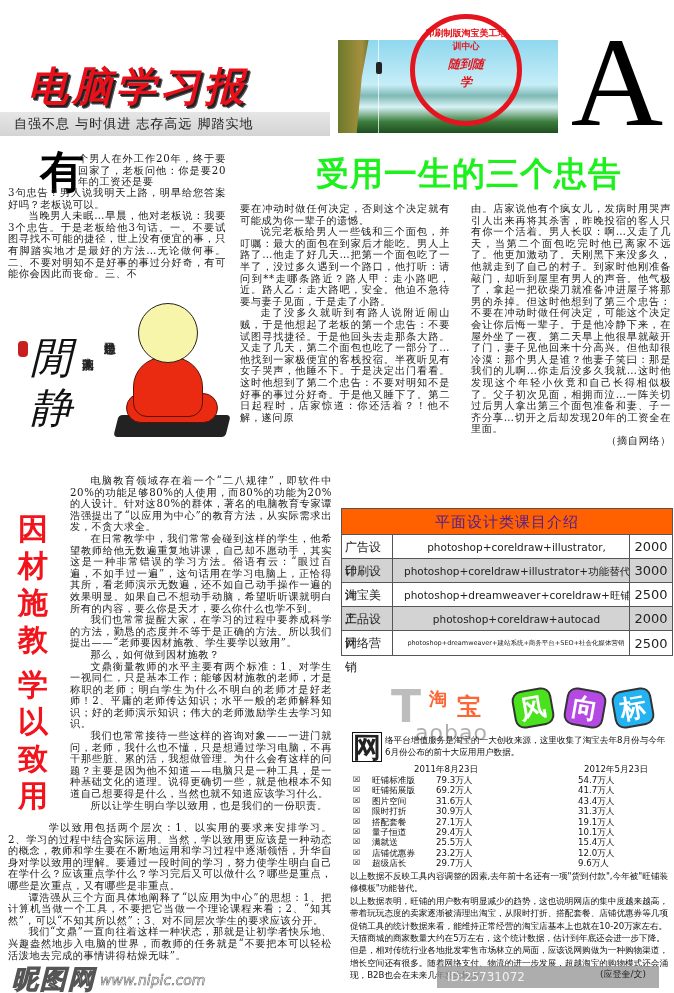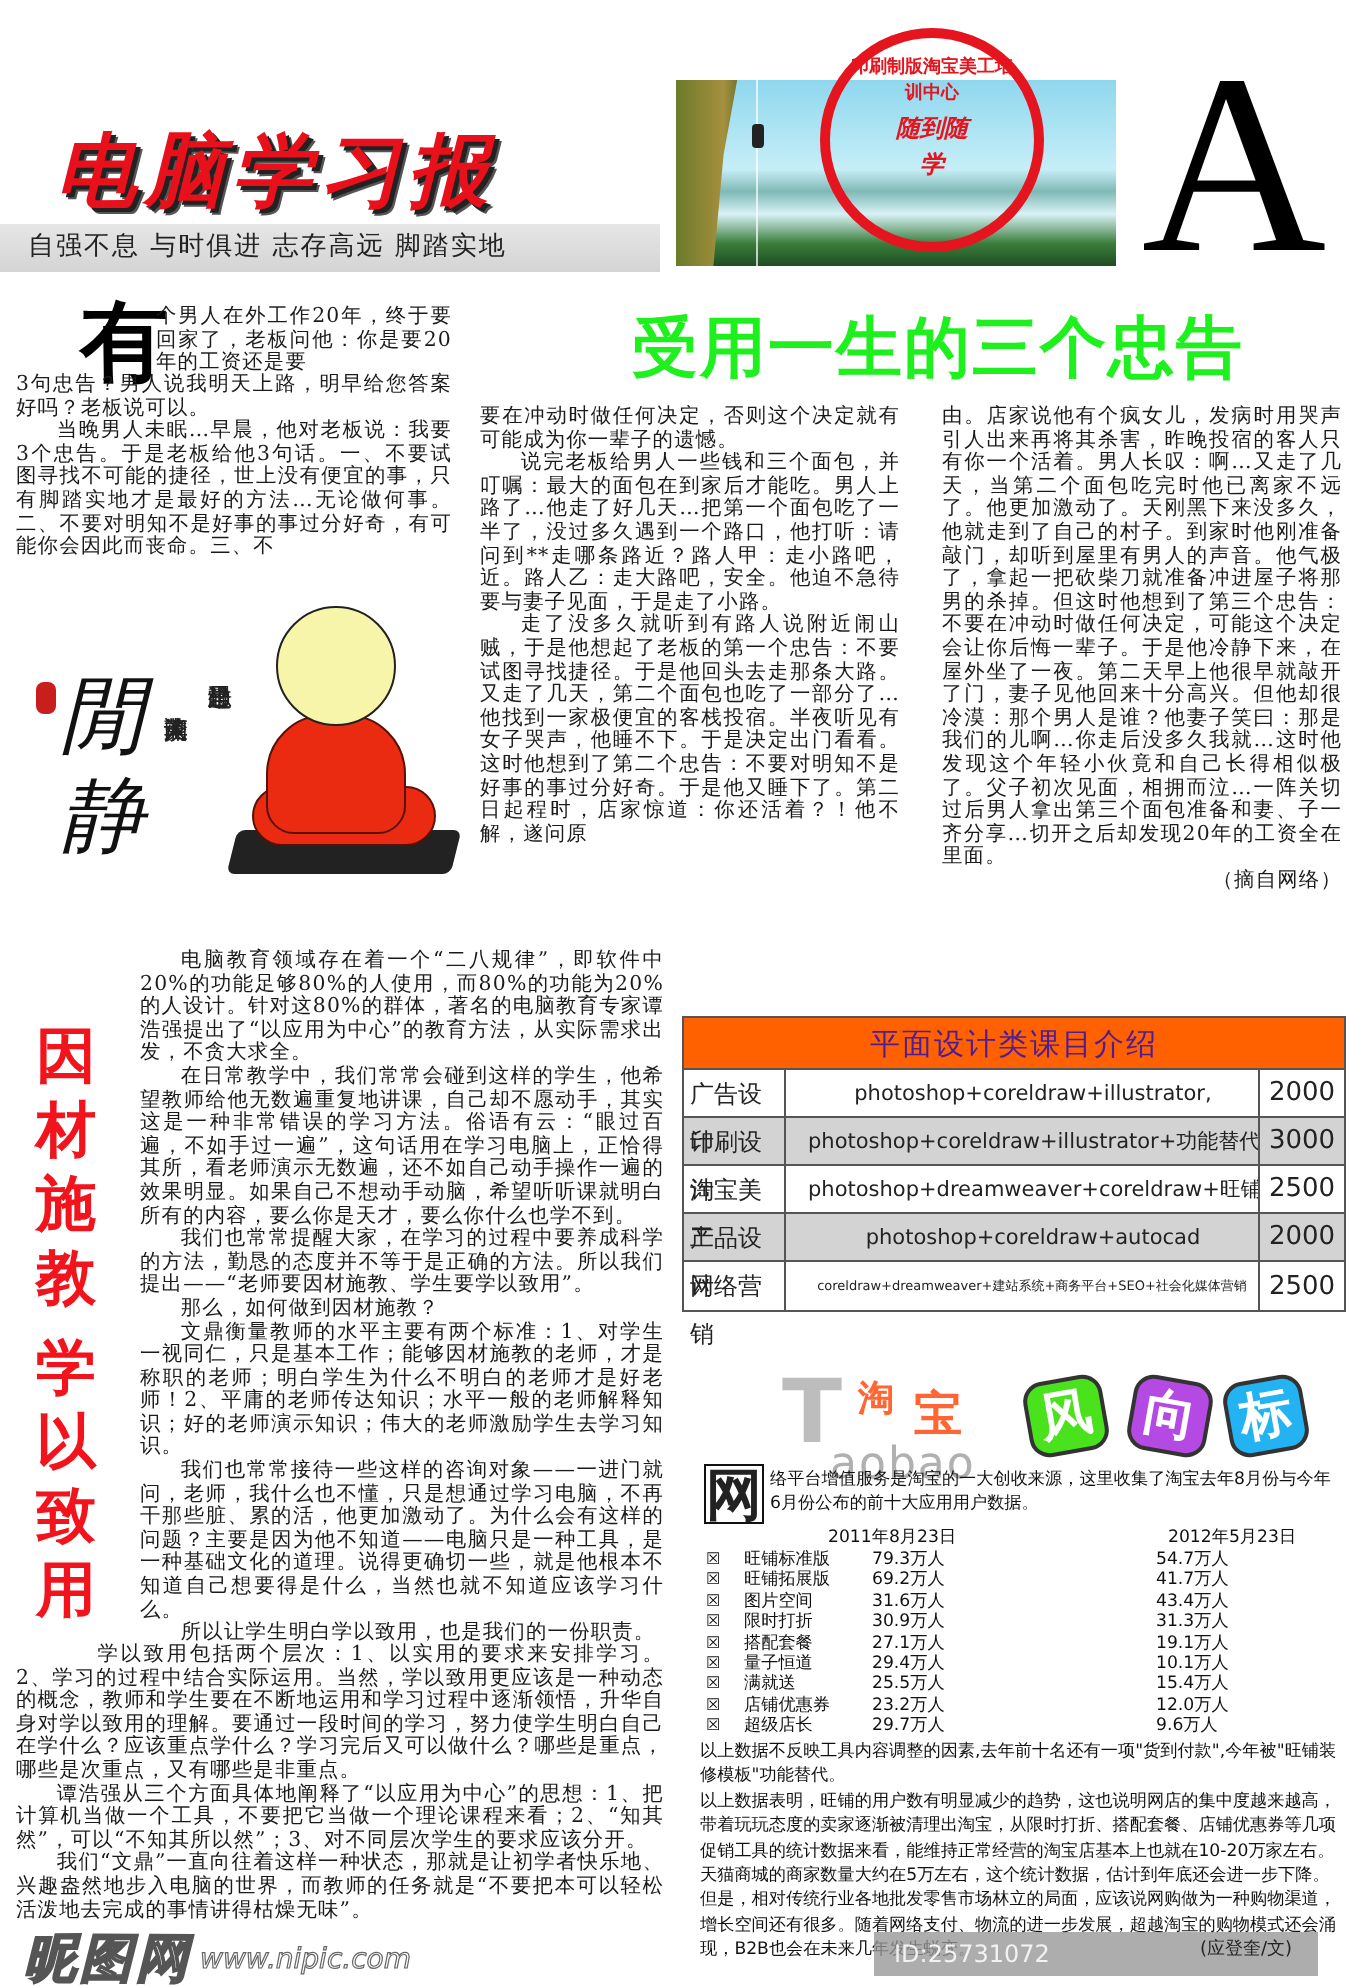--- a/index.html
+++ b/index.html
@@ -139,21 +139,21 @@
   <span>因材施教</span>
   <span class="gap"></span>
   <span>学以致用</span>
 </div>
 <div class="abs txt a2-body">
   <p class="ind">电脑教育领域存在着一个“二八规律”，即软件中20%的功能足够80%的人使用，而80%的功能为20%的人设计。针对这80%的群体，著名的电脑教育专家谭浩强提出了“以应用为中心”的教育方法，从实际需求出发，不贪大求全。</p>
   <p class="ind">在日常教学中，我们常常会碰到这样的学生，他希望教师给他无数遍重复地讲课，自己却不愿动手，其实这是一种非常错误的学习方法。俗语有云：“眼过百遍，不如手过一遍”，这句话用在学习电脑上，正恰得其所，看老师演示无数遍，还不如自己动手操作一遍的效果明显。如果自己不想动手动脑，希望听听课就明白所有的内容，要么你是天才，要么你什么也学不到。</p>
   <p class="ind">我们也常常提醒大家，在学习的过程中要养成科学的方法，勤恳的态度并不等于是正确的方法。所以我们提出——“老师要因材施教、学生要学以致用”。</p>
   <p class="ind">那么，如何做到因材施教？</p>
   <p class="ind">文鼎衡量教师的水平主要有两个标准：1、对学生一视同仁，只是基本工作；能够因材施教的老师，才是称职的老师；明白学生为什么不明白的老师才是好老师！2、平庸的老师传达知识；水平一般的老师解释知识；好的老师演示知识；伟大的老师激励学生去学习知识。</p>
-  <p class="ind">我们也常常接待一些这样的咨询对象——一进门就问，老师，我什么也不懂，只是想通过学习电脑，不再干那些脏、累的活，他更加激动了。为什么会有这样的问题？主要是因为他不知道——电脑只是一种工具，是一种基础文化的道理。说得更确切一些，就是他根本不知道自己想要得是什么，当然也就不知道应该学习什么。</p>
+  <p class="ind">我们也常常接待一些这样的咨询对象——一进门就问，老师，我什么也不懂，只是想通过学习电脑，不再干那些脏、累的活，我想做管理。为什么会有这样的问题？主要是因为他不知道——电脑只是一种工具，是一种基础文化的道理。说得更确切一些，就是他根本不知道自己想要得是什么，当然也就不知道应该学习什么。</p>
   <p class="ind">所以让学生明白学以致用，也是我们的一份职责。</p>
 </div>
 <div class="abs txt a2-body-wide">
   <p class="ind4">学以致用包括两个层次：1、以实用的要求来安排学习。2、学习的过程中结合实际运用。当然，学以致用更应该是一种动态的概念，教师和学生要在不断地运用和学习过程中逐渐领悟，升华自身对学以致用的理解。要通过一段时间的学习，努力使学生明白自己在学什么？应该重点学什么？学习完后又可以做什么？哪些是重点，哪些是次重点，又有哪些是非重点。</p>
   <p class="ind">谭浩强从三个方面具体地阐释了“以应用为中心”的思想：1、把计算机当做一个工具，不要把它当做一个理论课程来看；2、“知其然”，可以“不知其所以然”；3、对不同层次学生的要求应该分开。</p>
   <p class="ind">我们“文鼎”一直向往着这样一种状态，那就是让初学者快乐地、兴趣盎然地步入电脑的世界，而教师的任务就是“不要把本可以轻松活泼地去完成的事情讲得枯燥无味”。</p>
 </div>
 
 <div class="abs course">
   <div class="course-head">平面设计类课目介绍</div>
@@ -172,21 +172,21 @@
     <div class="c-tools">photoshop+dreamweaver+coreldraw+旺铺装修</div>
     <div class="c-price">2500</div>
   </div>
   <div class="course-row alt">
     <div class="c-name">产品设计</div>
     <div class="c-tools">photoshop+coreldraw+autocad</div>
     <div class="c-price">2000</div>
   </div>
   <div class="course-row">
     <div class="c-name">网络营销</div>
-    <div class="c-tools small">coreldraw+dreamweaver+建站系统+商务平台+SEO+社会化媒体营销</div>
+    <div class="c-tools small">photoshop+dreamweaver+建站系统+商务平台+SEO+社会化媒体营销</div>
     <div class="c-price">2500</div>
   </div>
 </div>
 
 <div class="abs tb-logo">
   <span class="tb-T">T</span>
   <span class="tb-aobao">aobao</span>
   <span class="tb-tao">淘</span>
   <span class="tb-bao">宝</span>
   <span class="tb-tile t1">风</span>

